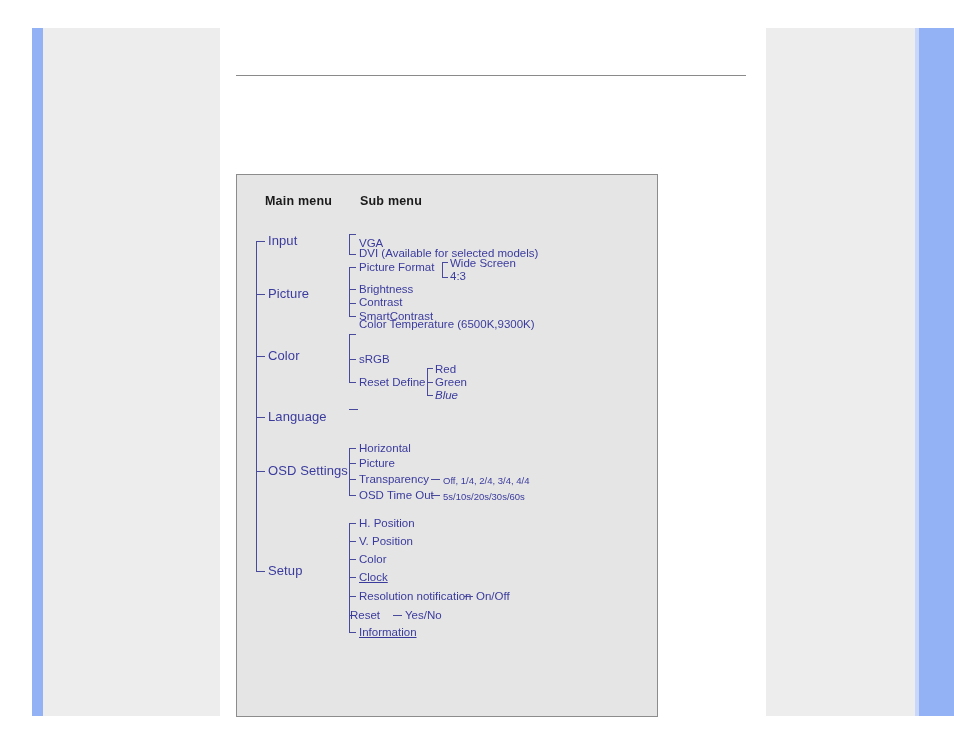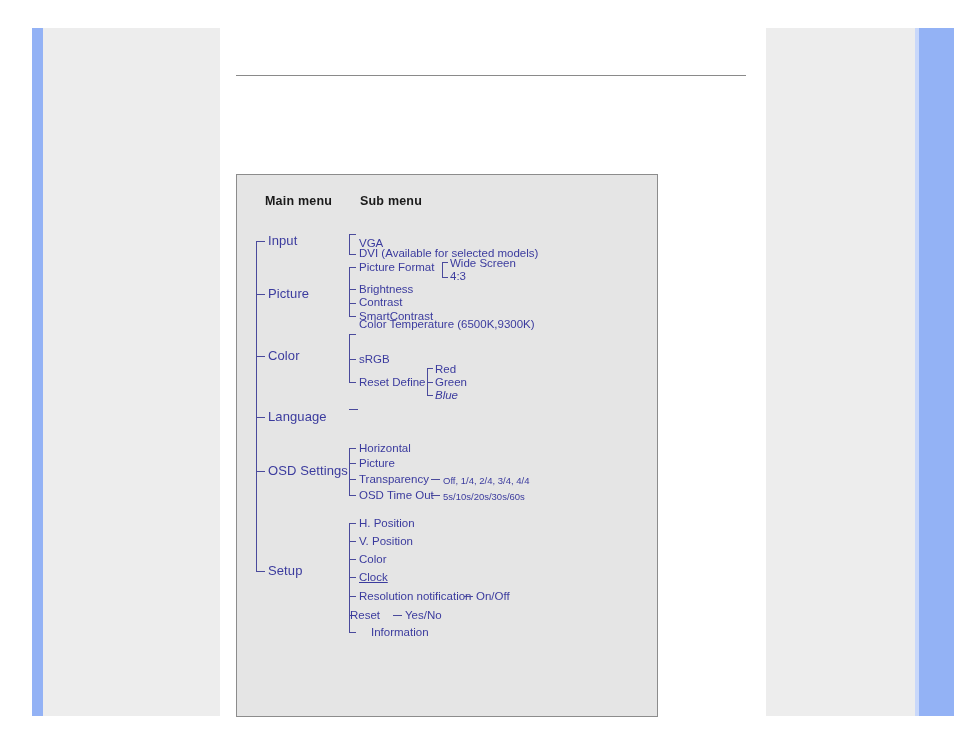--- a/index.html
+++ b/index.html
@@ -226,20 +226,20 @@
   <div class="ln h" style="left:112px; top:421px; width:7px;"></div>
   <div class="ln h" style="left:112px; top:440px; width:7px;"></div>
   <div class="ln h" style="left:112px; top:457px; width:7px;"></div>
 
   <div class="t" style="left:122px; top:342px;">H. Position</div>
   <div class="t" style="left:122px; top:360px;">V. Position</div>
   <div class="t" style="left:122px; top:378px;">Color</div>
   <div class="t" style="left:122px; top:396px;text-decoration:underline;">Clock</div>
   <div class="t" style="left:122px; top:415px;">Resolution notification</div>
   <div class="t" style="left:113px; top:434px;">Reset</div>
-  <div class="t" style="left:134px; top:451px;">Information</div>
+  <div class="t" style="left:122px; top:451px;text-decoration:underline;">Information</div>
 
   <div class="dash" style="left:227px; top:421px; width:9px;"></div>
   <div class="t" style="left:239px; top:415px;">On/Off</div>
   <div class="dash" style="left:156px; top:440px; width:9px;"></div>
   <div class="t" style="left:168px; top:434px;">Yes/No</div>
 
 </div>
 
 </body></html>

